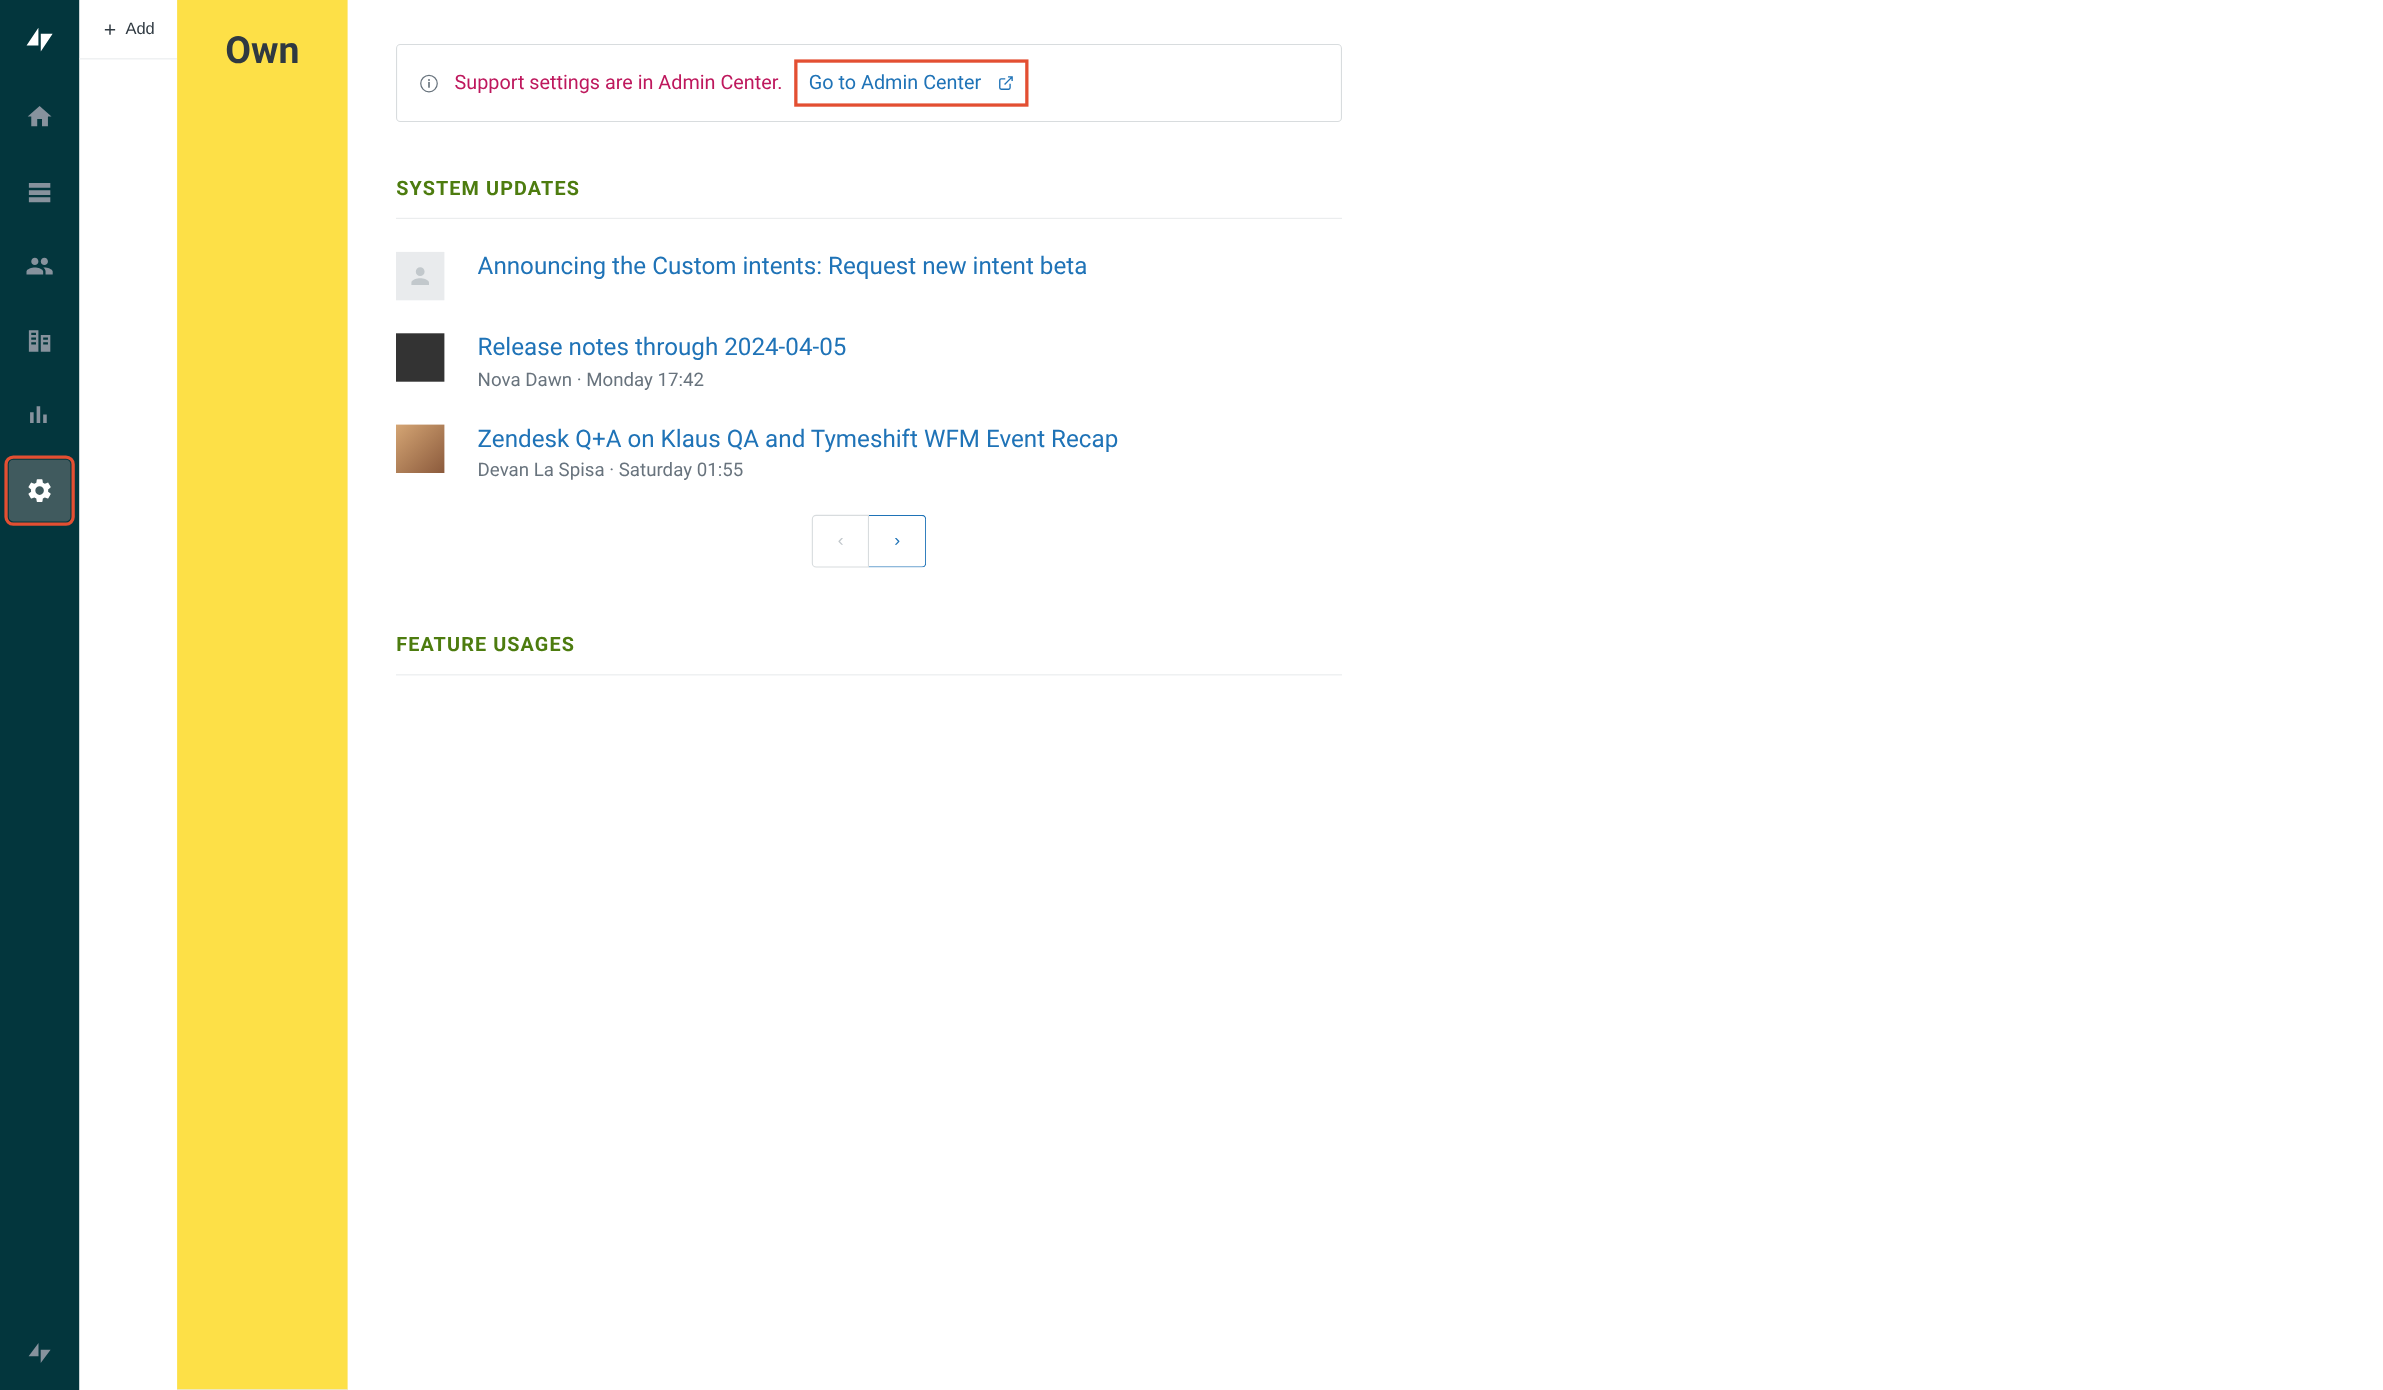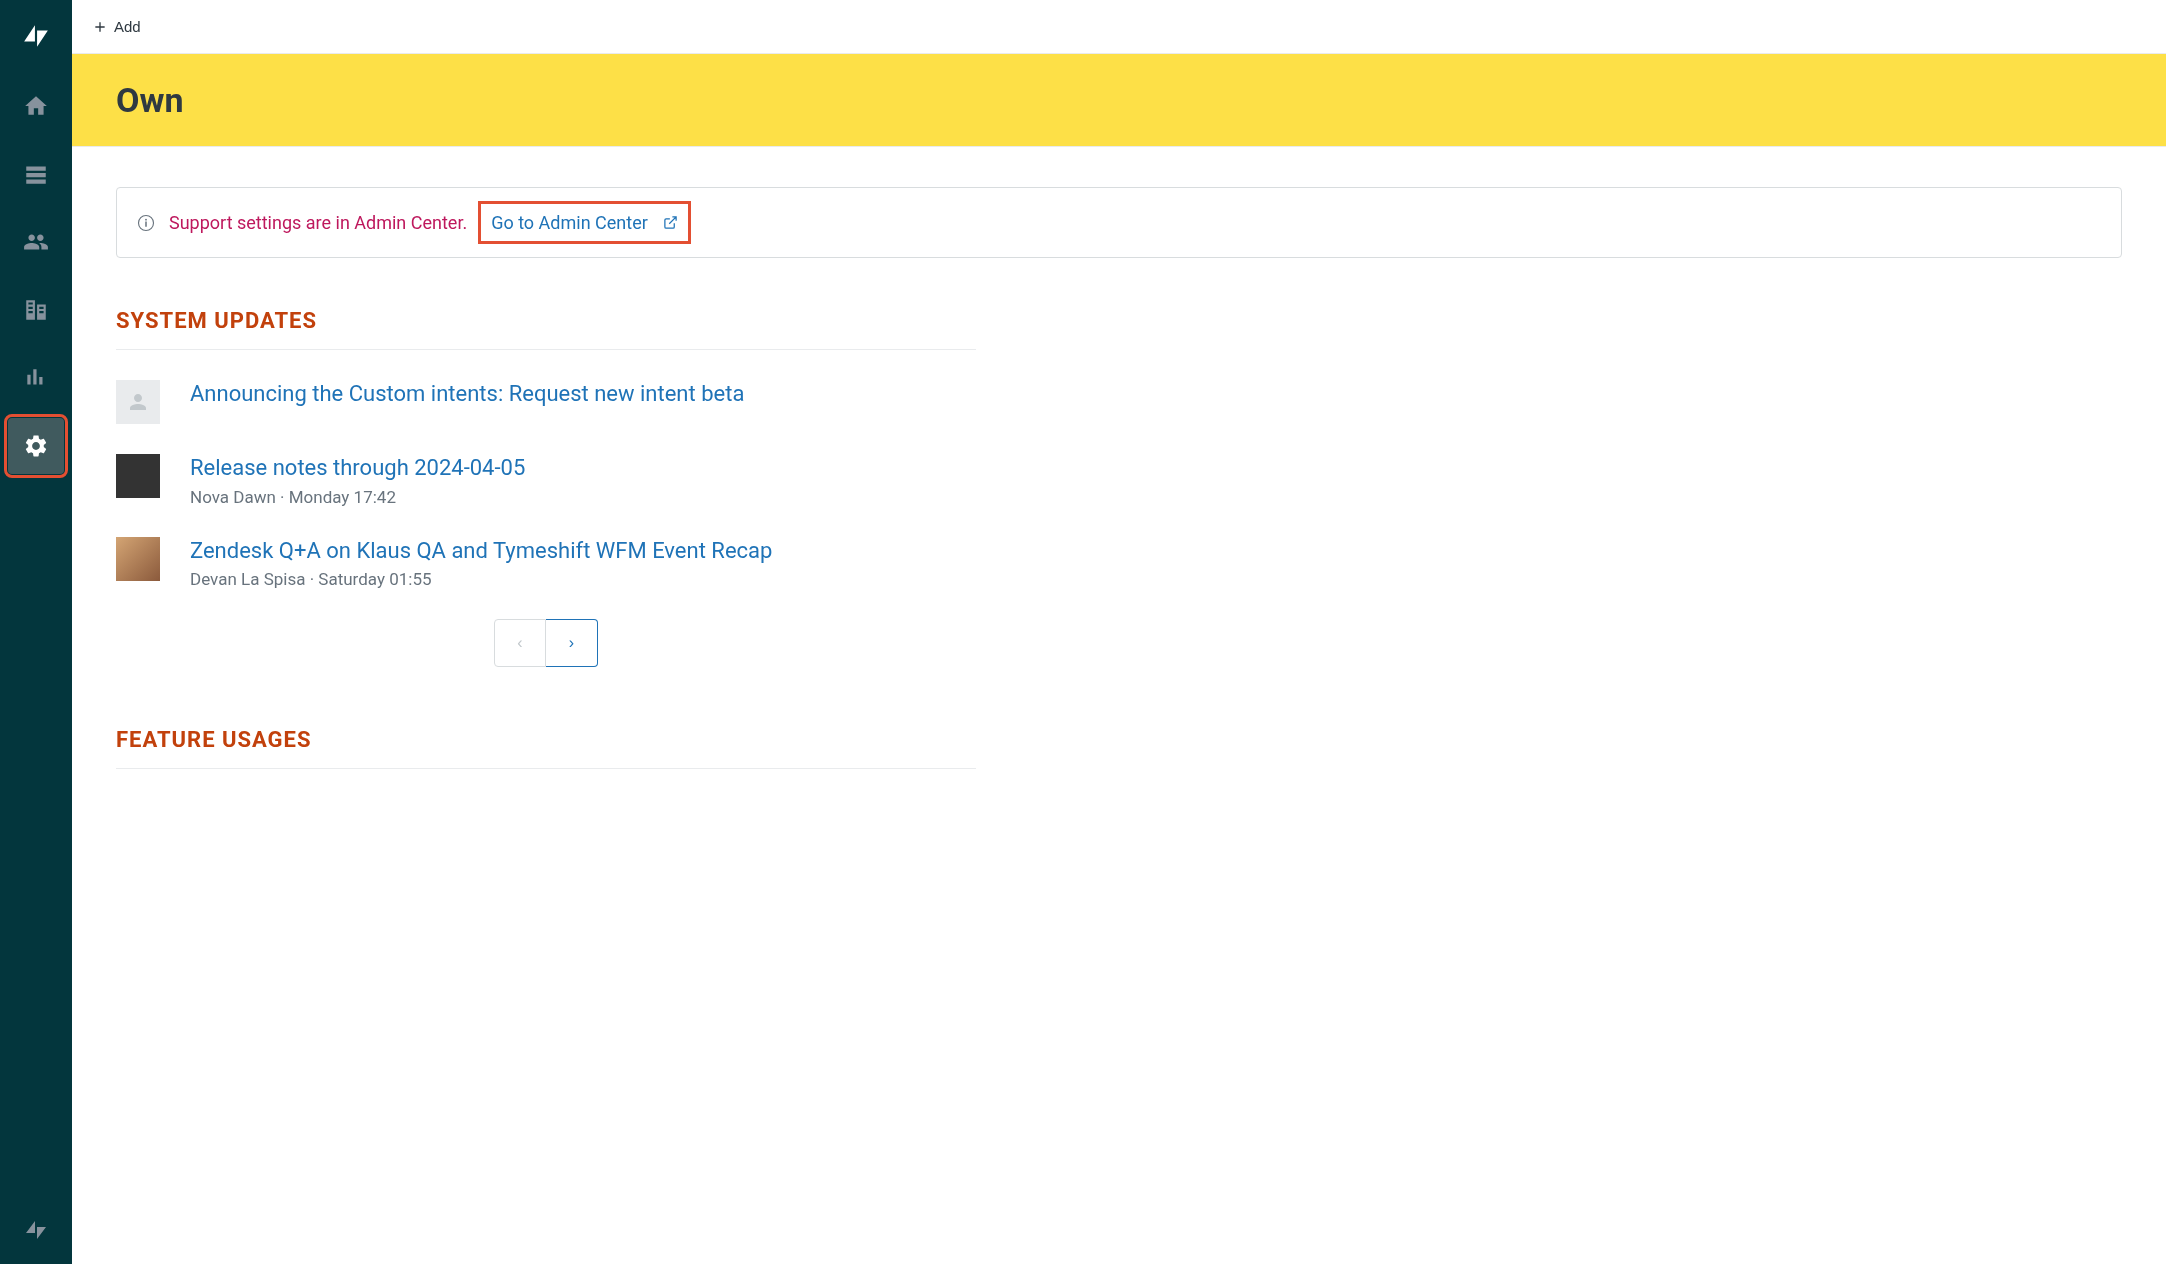--- a/index.html
+++ b/index.html
@@ -38,21 +38,21 @@
       height: 56px;
       display: flex;
       align-items: center;
       justify-content: center;
       margin-bottom: 8px;
     }
     .sidebar-spacer { flex: 1; }
     .sidebar svg { fill: #87929d; }
     .sidebar-item.active svg { fill: #ffffff; }
     
-    .main { flex: 1; display: flex; flex-direction: column; overflow: hidden; }
+    .main { flex: 1; display: flex; flex-direction: row; overflow: hidden; }
     
     .topbar {
       height: 54px;
       border-bottom: 1px solid #e9ebed;
       display: flex;
       align-items: center;
       padding: 0 20px;
     }
     .add-button {
       display: flex;
@@ -97,24 +97,24 @@
       align-items: center;
       gap: 15px;
     }
     .admin-link.highlighted {
       outline: 3px solid #e34f32;
       padding: 8px 10px;
       outline-offset: 0;
     }
     
     .section-heading {
-      font-size: 22px;
+      font-size: 18px;
       font-weight: 700;
       letter-spacing: 1px;
-      color: #c2410c;
+      color: #4d7c0f;
       margin-bottom: 16px;
     }
     .section-divider {
       border: none;
       border-top: 1px solid #e9ebed;
       margin-bottom: 30px;
       width: 860px;
       max-width: 100%;
     }
     

